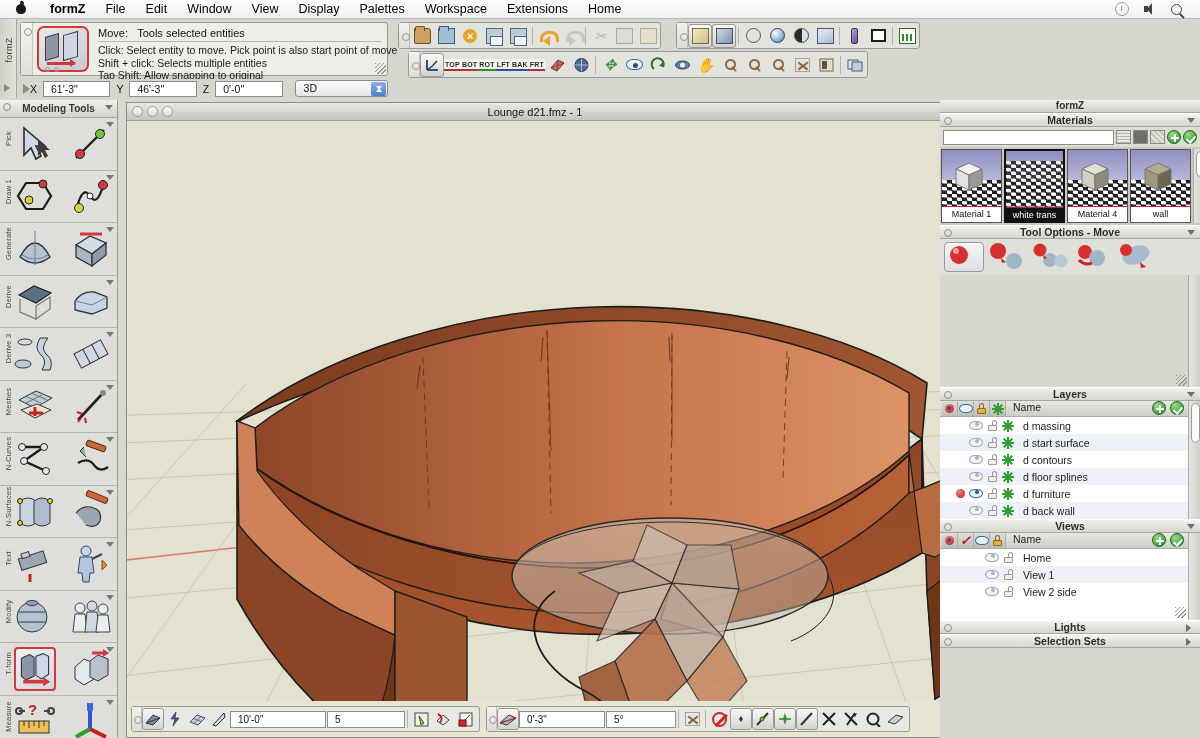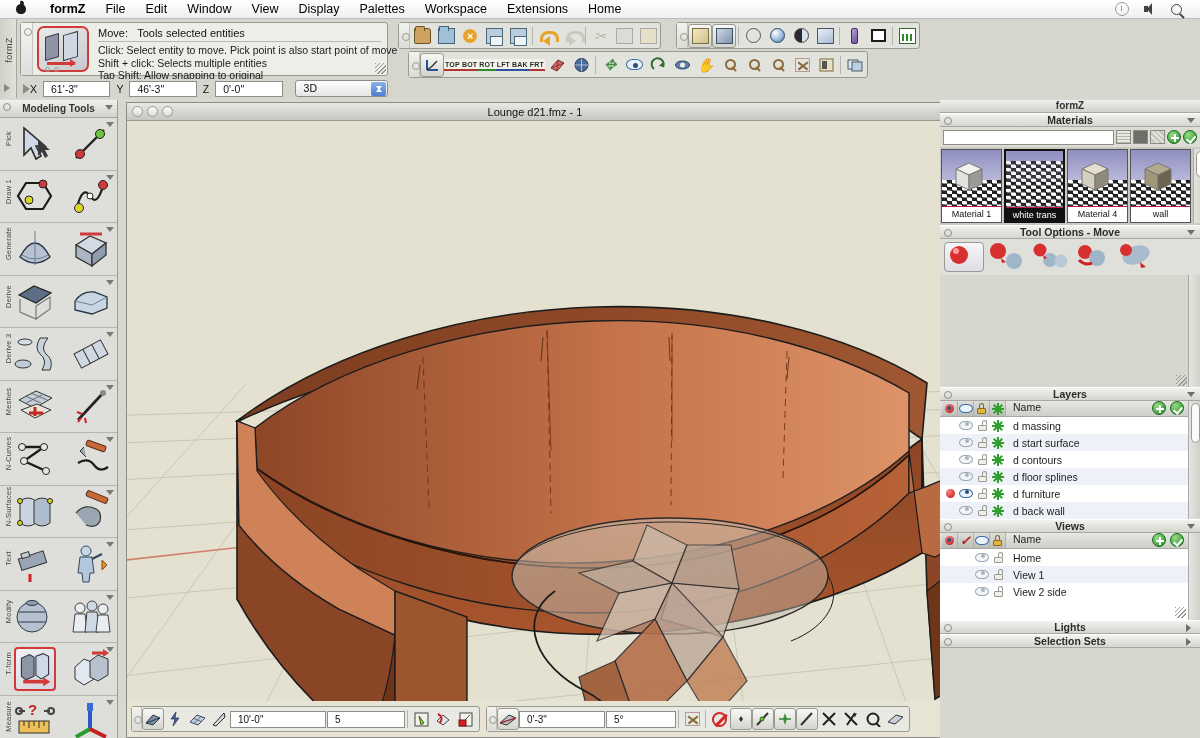--- a/index.html
+++ b/index.html
@@ -274,21 +274,21 @@
   .optrow{display:flex;align-items:center;gap:6px;height:16px;font-size:10.5px;}
   .radio{width:11px;height:11px;border-radius:50%;border:1px solid #8a8a84;background:linear-gradient(#fff,#eaeaea);position:relative;flex:none;}
   .radio.on::after{content:"";position:absolute;left:3px;top:3px;width:5px;height:5px;border-radius:50%;background:#333;}
   .cbox{width:11px;height:11px;border:1px solid #8a8a84;background:linear-gradient(#fff,#eaeaea);border-radius:2px;flex:none;}
   .blankpane{background:#d7d7d0;}
 
   .listhdr{height:16px;background:linear-gradient(#e8e8e2,#cececa);display:flex;align-items:flex-start;
      border-bottom:1px solid #a8a8a2;padding-left:2px;font-size:10.5px;}
   .hcell{width:16px;height:15px;display:flex;align-items:center;justify-content:center;
      background:linear-gradient(#dededa,#bdbdb8);border-right:1px solid #b0b0aa;}
-  .listrow{height:17px;display:flex;align-items:center;font-size:10.5px;padding-left:2px;}
+  .listrow{height:17px;display:flex;align-items:center;font-size:10.5px;padding-left:12px;}
   .listrow:nth-child(odd){background:#eef2f8;}
   .listrow:nth-child(even){background:#ffffff;}
   .rcell{width:16px;height:16px;display:flex;align-items:center;justify-content:center;position:relative;}
   .rowname{padding-left:7px;color:#222;}
   .dot-red{width:9px;height:9px;border-radius:50%;background:radial-gradient(circle at 35% 30%,#ff8080,#b31414);}
   .eye{width:14px;height:9px;border-radius:50%/60%;border:1.3px solid #3a6ea8;background:#eaf2fa;}
   .eye.dim{border-color:#9aa8b4;background:#f2f4f6;}
   .eye::after{content:"";position:absolute;left:6.5px;top:4.5px;width:4px;height:4px;border-radius:50%;background:#2b4f7d;}
   .eye.dim::after{background:#a9b4bd;}
   .lock{width:9px;height:11px;position:relative;}

